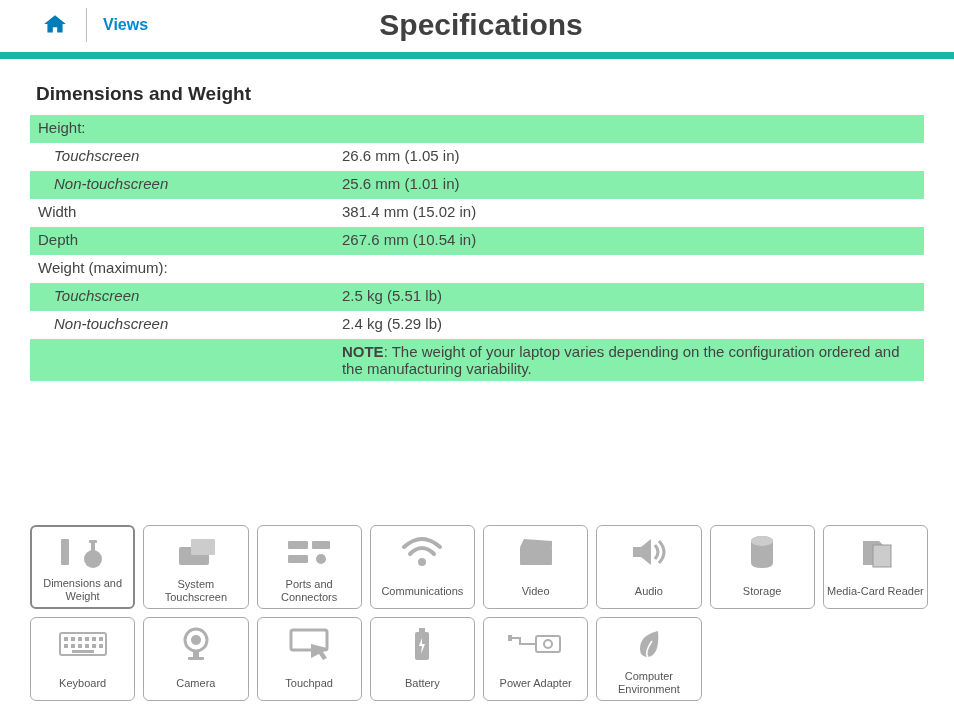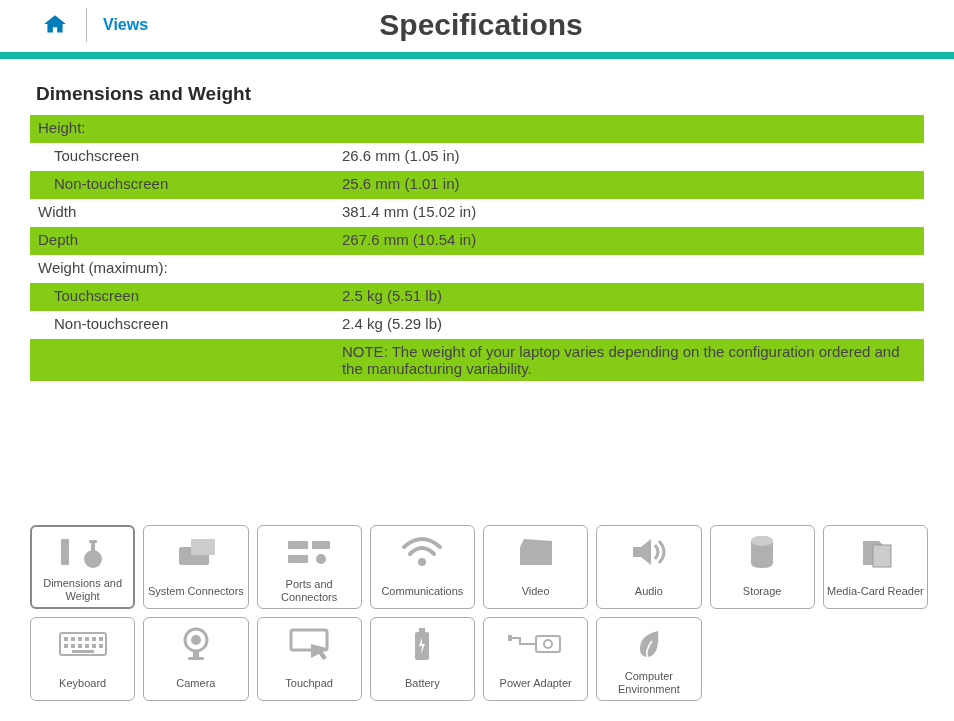--- a/index.html
+++ b/index.html
@@ -9,25 +9,25 @@
   .home-icon { color: #006db3; width: 30px; height: 26px; cursor: pointer; }
   .divider { width: 1px; height: 34px; background: #bbb; margin: 0 16px; }
   .views-link { color: #0088cc; font-size: 16px; font-weight: 600; }
   .page-title { flex: 1; text-align: center; font-size: 30px; font-weight: 700; color: #404040; padding-right: 100px; }
 
   .content { padding: 24px 30px 10px 30px; }
   .section-title { font-size: 19px; font-weight: 700; color: #2a2a2a; margin-bottom: 10px; padding-left: 6px;}
   
   .spec-table { width: 100%; border-collapse: collapse; font-size: 15px; color: #444;}
   .spec-table tr { height: 28px; }
-  .spec-table tr.alt { background: #84cc16; }
+  .spec-table tr.alt { background: #86efac; }
   .spec-table td { padding: 4px 8px; vertical-align: top; }
   .spec-table td.label { width: 34%; }
-  .spec-table td.indent { padding-left: 24px; }
-  .spec-table td.note strong { font-weight: 400; }
+  .spec-table td.indent { padding-left: 24px; font-style: italic; }
+  .spec-table td.note strong { font-weight: 700; }
 
   .nav-grid { position: absolute; top: 525px; left: 30px; width: 898px; display: grid; grid-template-columns: repeat(8, 1fr); gap: 8px; }
   .nav-tile { border: 1px solid #aaa; border-radius: 6px; height: 84px; display: flex; flex-direction: column; align-items: center; justify-content: flex-end; cursor: pointer; padding-bottom: 4px; text-align: center; background: #fff; }
   .nav-tile.active { border-width: 2px; border-color: #888; }
   .nav-tile .tile-icon { flex: 1; display: flex; align-items: center; justify-content: center; color: #b0b0b0; width: 100%; }
   .nav-tile .tile-label { font-size: 11px; color: #555; line-height: 1.15; min-height: 26px; display:flex; align-items:center; justify-content:center; padding: 0 2px;}
   .nav-tile svg { fill: currentColor; }
 </style>
 </head>
 <body>
@@ -97,21 +97,21 @@
     </div>
     <span class="tile-label">Dimensions and Weight</span>
   </div>
   <div class="nav-tile">
     <div class="tile-icon">
       <svg width="50" height="34" viewBox="0 0 50 34">
           <rect x="8" y="12" width="30" height="18" rx="2"></rect>
           <rect x="20" y="4" width="24" height="16" rx="1" fill="#ccc"></rect>
         </svg>
     </div>
-    <span class="tile-label">System Connectors</span>
+    <span class="tile-label">System Touchscreen</span>
   </div>
   <div class="nav-tile">
     <div class="tile-icon">
       <svg width="50" height="30" viewBox="0 0 50 30">
           <rect x="4" y="4" width="20" height="8" rx="1"></rect>
           <rect x="28" y="4" width="18" height="8" rx="1"></rect>
           <rect x="4" y="18" width="20" height="8" rx="1"></rect>
           <circle cx="37" cy="22" r="5"></circle>
         </svg>
     </div>

